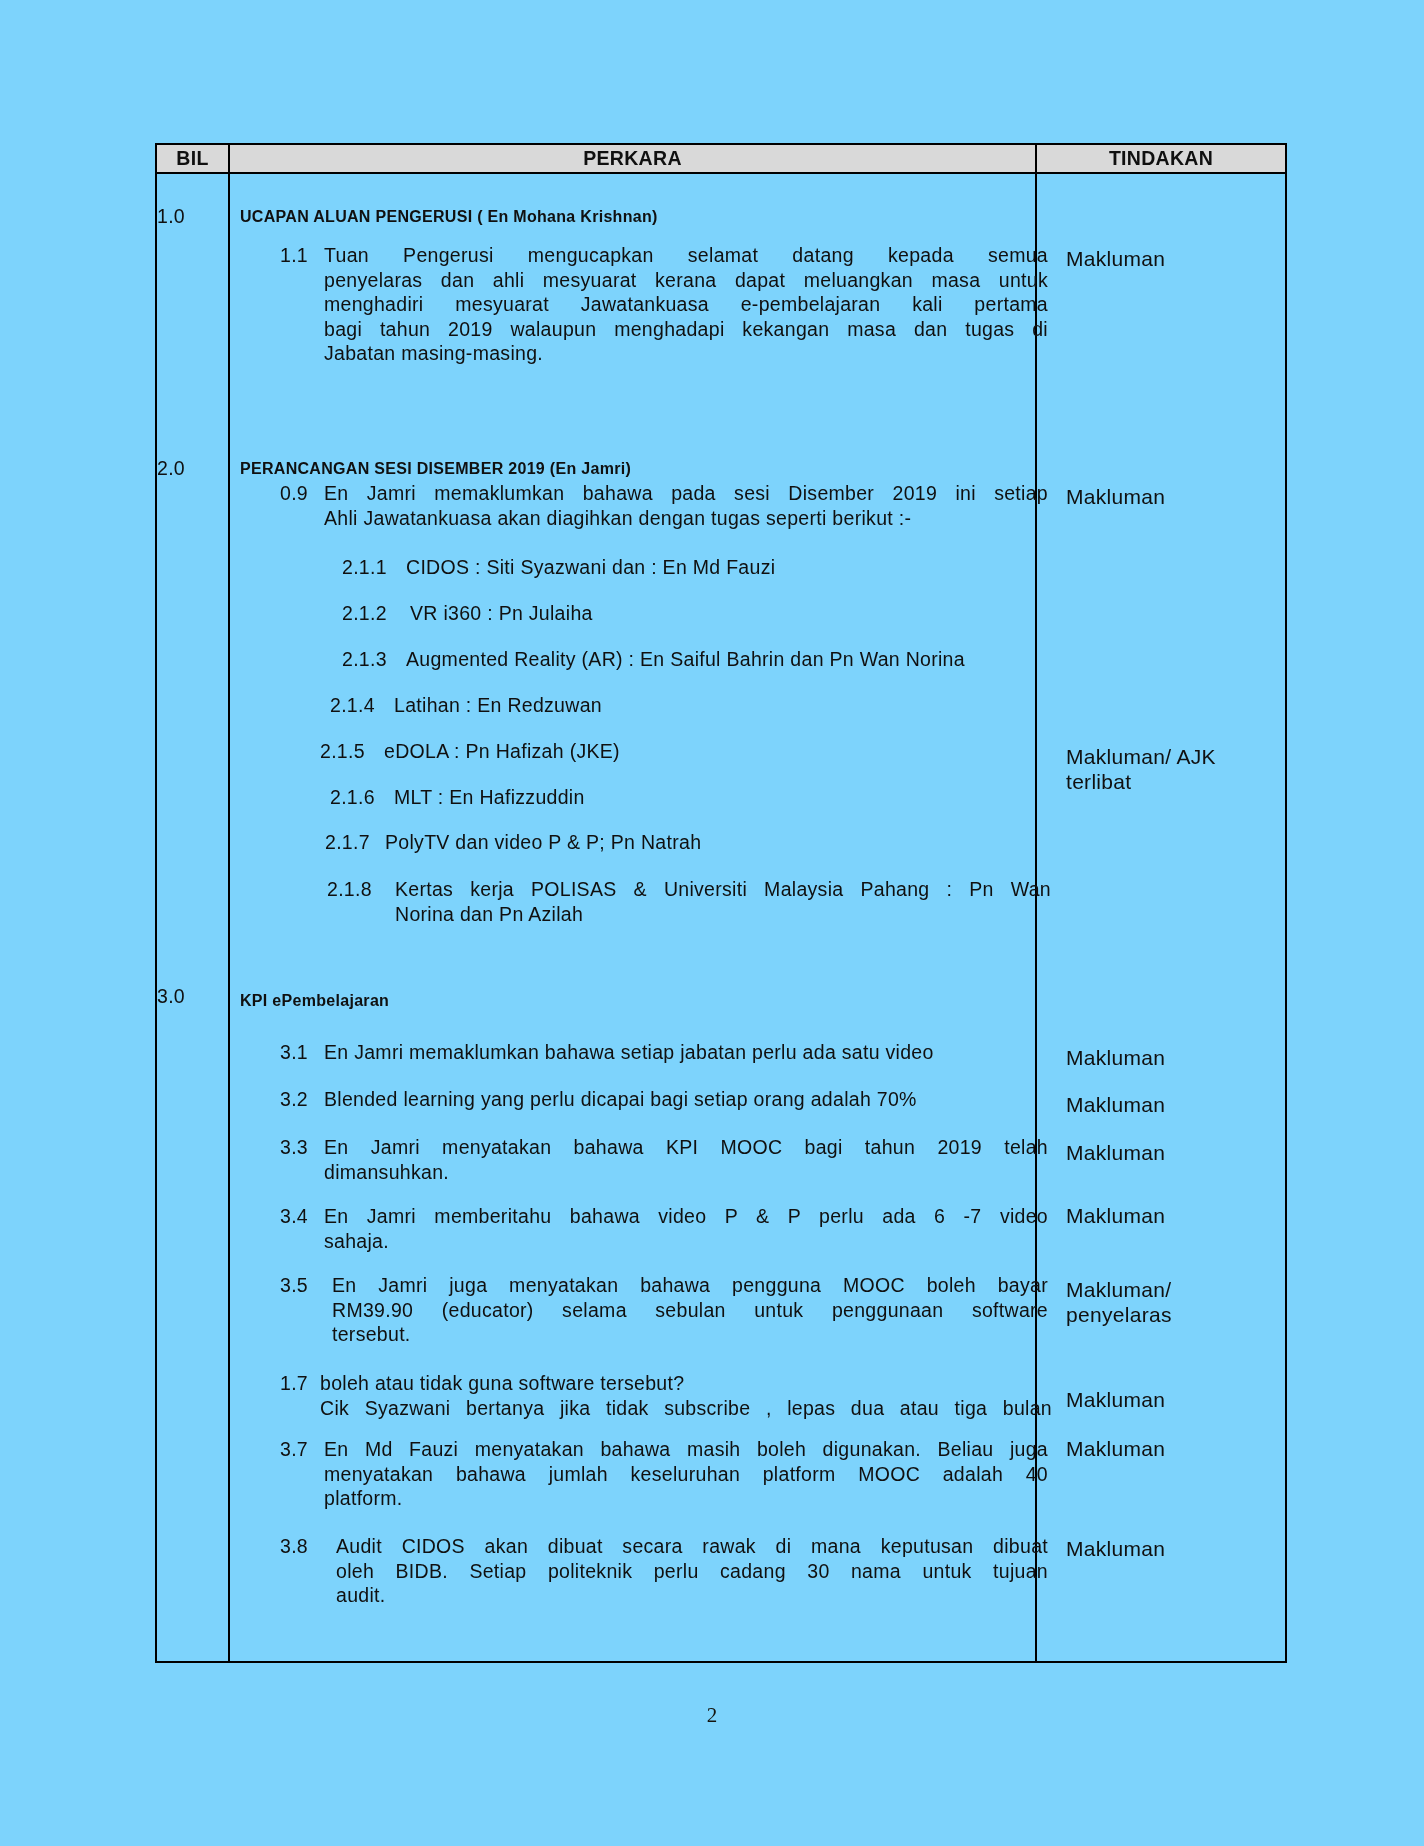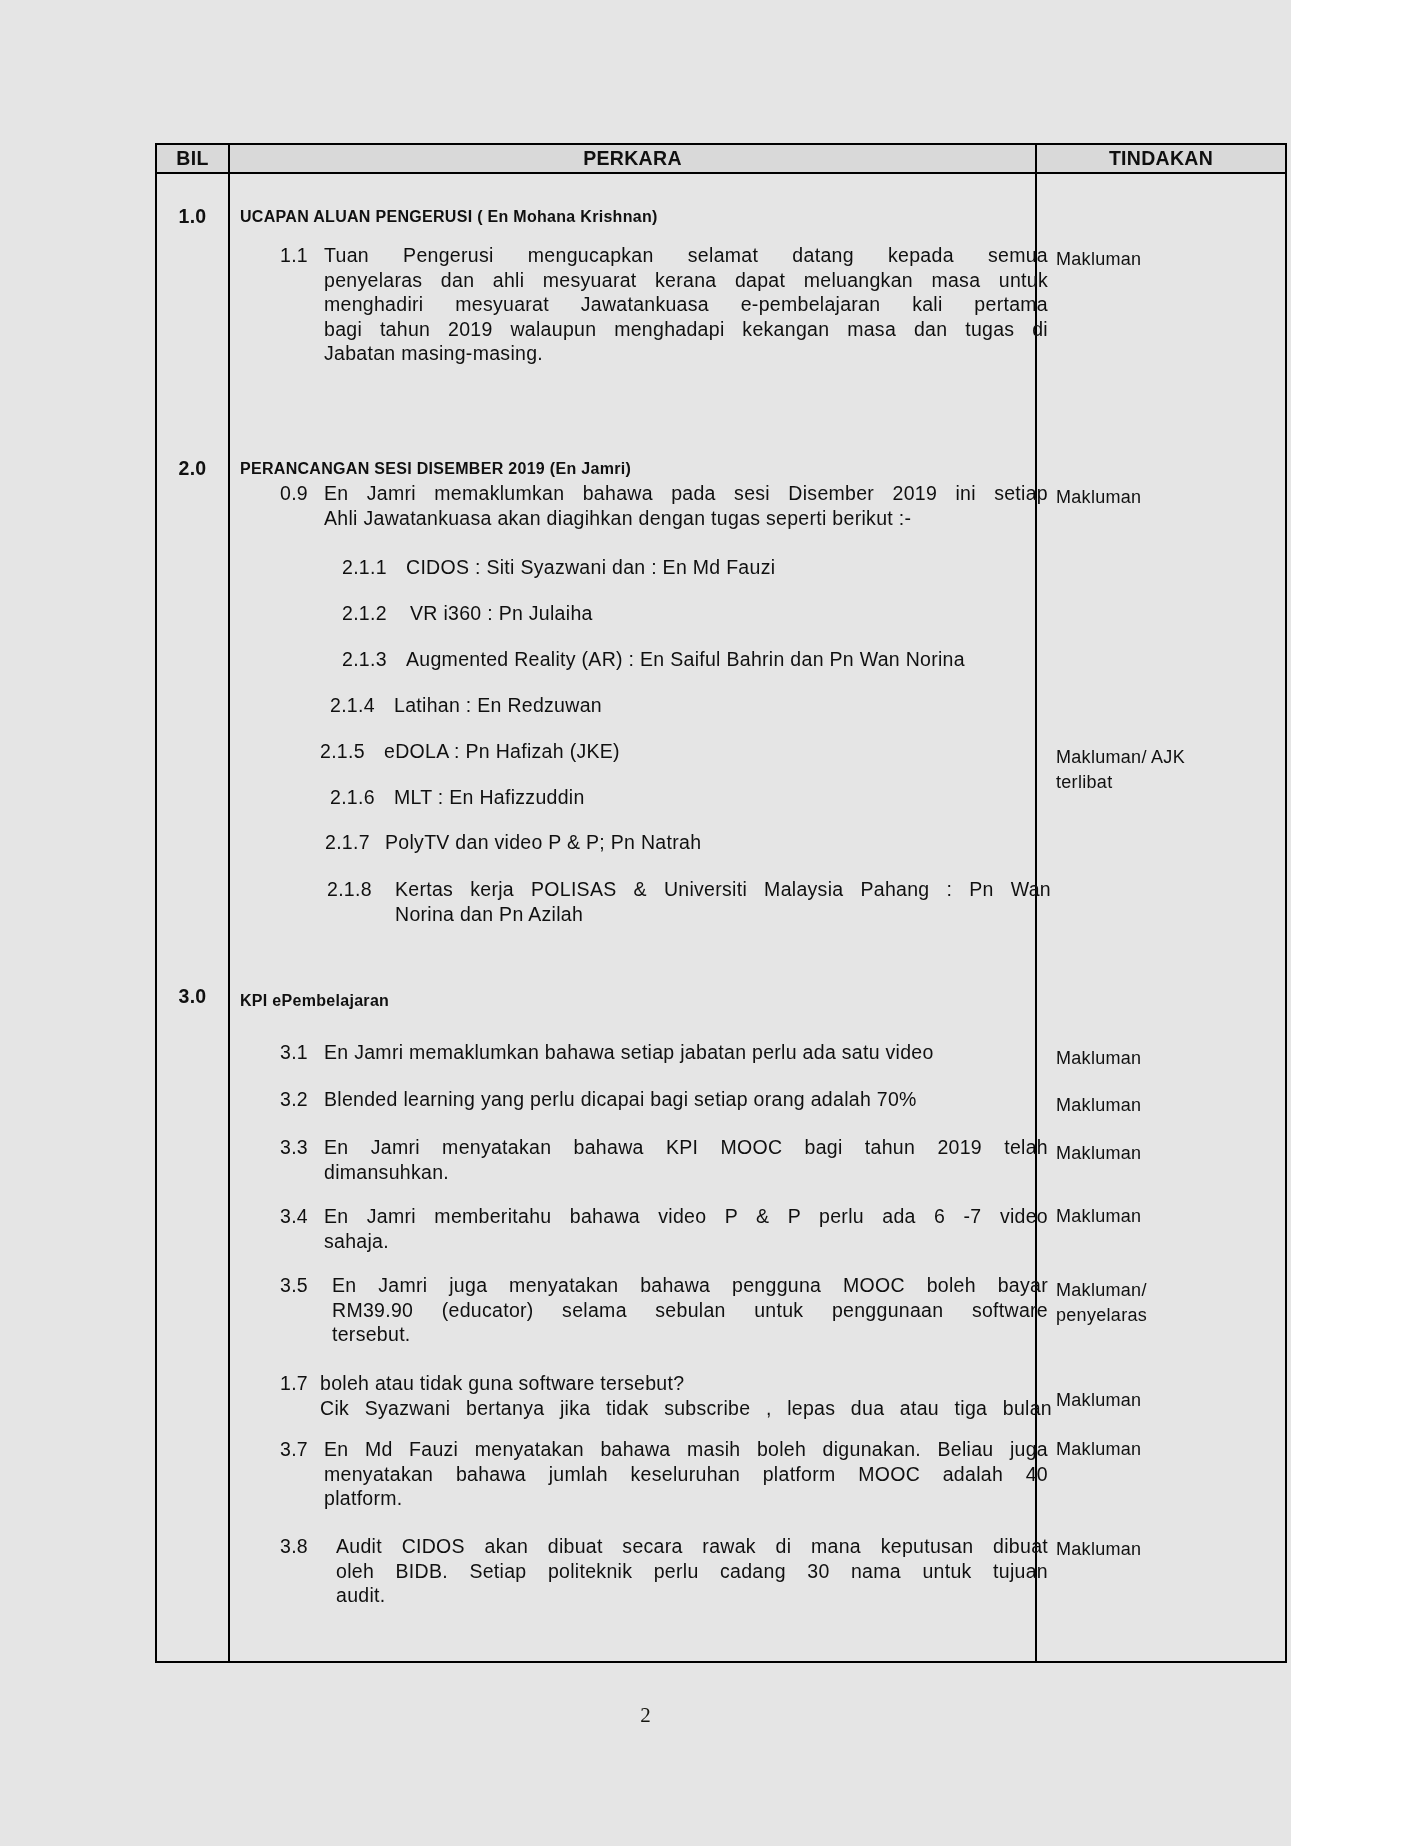--- a/index.html
+++ b/index.html
@@ -1,20 +1,20 @@
 <!DOCTYPE html>
 <html><head>
 <meta charset="utf-8">
 <style>
   html,body{margin:0;padding:0;background:#ffffff;}
   .page{
     position:relative;
-    width:1291px;
+    width:1424px;
     height:1846px;
-    background:#e5e5e5;
+    background:#7dd3fc;
     font-family:"Liberation Sans", sans-serif;
     color:#101010;
     overflow:hidden;
   }
   .doc-table{
     position:absolute;
     left:155px; top:143px;
     width:1132px; height:1520px;
     border:2px solid #000;
     box-sizing:border-box;
@@ -36,36 +36,36 @@
   }
   .th.sep{border-right:2px solid #000;}
   .tbody{
     display:grid;
     grid-template-columns:73px 807px 248px;
     flex:1 1 auto;
   }
   .col{position:relative; box-sizing:border-box;}
   .col.sep{border-right:2px solid #000;}
   .bil-no{
-    position:absolute; left:0; width:71px; text-align:center;
-    font-weight:bold; font-size:19.5px; letter-spacing:0.3px;
+    position:absolute; left:0; width:71px; 
+    font-weight:normal; font-size:19.5px; letter-spacing:0.3px;
   }
   .heading{
     position:absolute; left:10px; right:8px;
     font-weight:bold; font-size:16px; letter-spacing:0.3px;
     line-height:24.5px; white-space:nowrap;
   }
   .item{position:absolute; font-size:19.5px; letter-spacing:0.3px; line-height:24.5px;margin-left:28px;}
   .item .num{position:absolute; left:0; top:0;}
   .item .body{margin-left:var(--nw,44px);}
   .jline{text-align:justify; text-align-last:justify; text-justify:inter-word;}
   .jline.jlast{text-align-last:left;}
   .act{
-    position:absolute; left:19px;
-    font-size:18px; letter-spacing:0.3px; line-height:24.5px;
+    position:absolute; left:29px;
+    font-size:21px; letter-spacing:0.3px; line-height:24.5px;
   }
   .page-num{
     position:absolute; left:0; top:1703px; width:100%;
     text-align:center; font-family:"Liberation Serif", serif;
     font-size:21px; color:#15150f;
   }
 </style>
 </head>
 <body>
 

